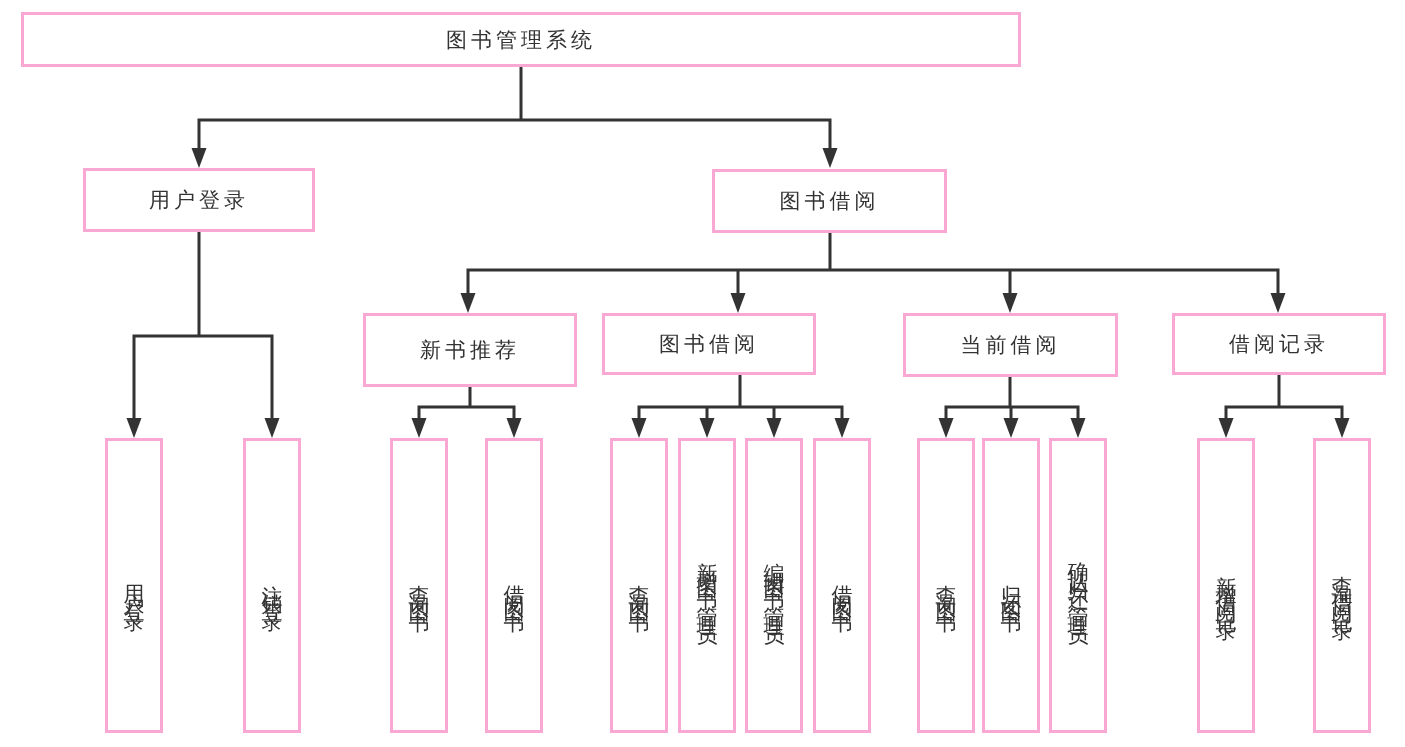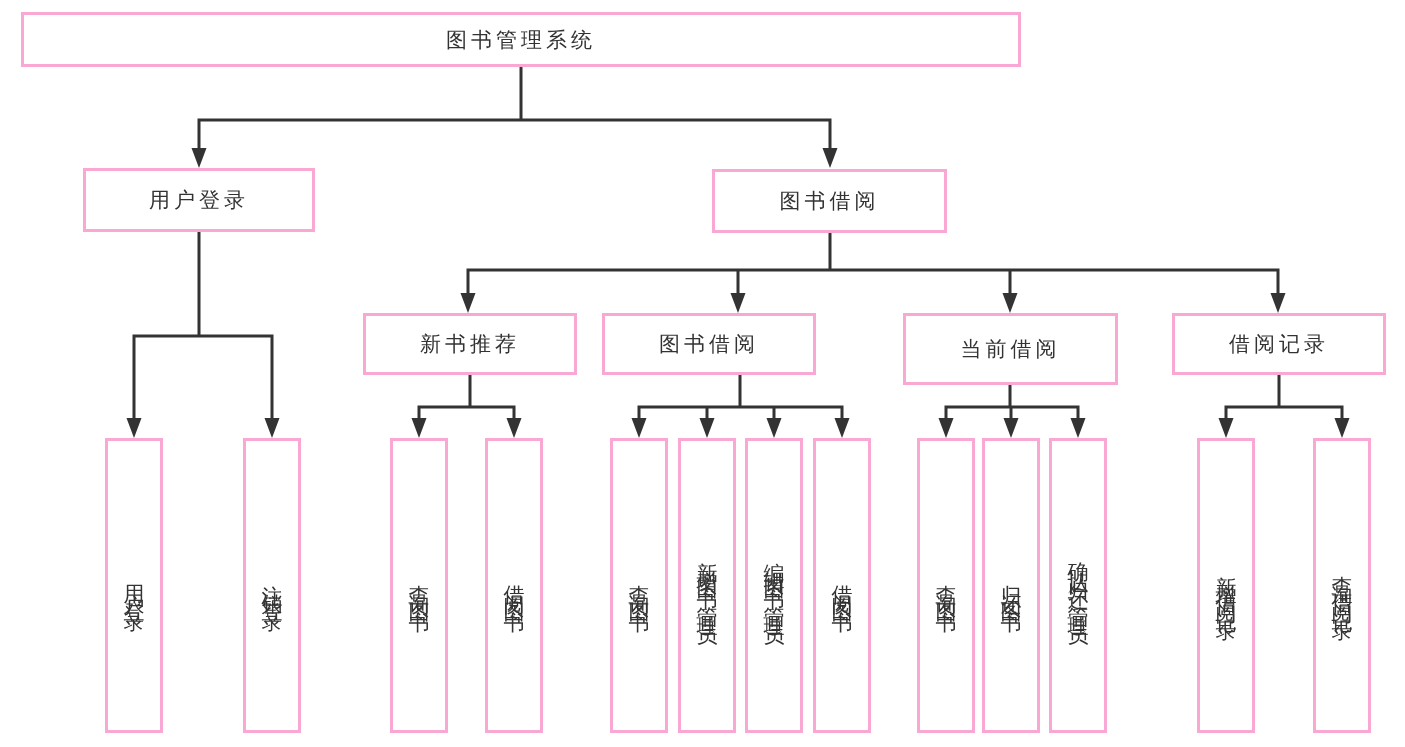--- a/index.html
+++ b/index.html
@@ -110,27 +110,27 @@
     <span>图书管理系统</span>
   </div>
 
   <div class="node h" style="left:83px; top:168px; width:232px; height:64px;">
     <span>用户登录</span>
   </div>
   <div class="node h" style="left:712px; top:169px; width:235px; height:64px;">
     <span>图书借阅</span>
   </div>
 
-  <div class="node h" style="left:363px; top:313px; width:214px; height:62px;">
+  <div class="node h" style="left:363px; top:313px; width:214px; height:74px;">
     <span>新书推荐</span>
   </div>
   <div class="node h" style="left:602px; top:313px; width:214px; height:62px;">
     <span>图书借阅</span>
   </div>
-  <div class="node h" style="left:903px; top:313px; width:215px; height:72px;justify-content:center;">
+  <div class="node h" style="left:903px; top:313px; width:215px; height:64px;justify-content:center;">
     <span>当前借阅</span>
   </div>
   <div class="node h" style="left:1172px; top:313px; width:214px; height:62px;">
     <span>借阅记录</span>
   </div>
 
   <div class="node v" style="left:105px; top:438px; width:58px; height:295px;">
     <span>用户登录</span>
   </div>
   <div class="node v" style="left:243px; top:438px; width:58px; height:295px;">

